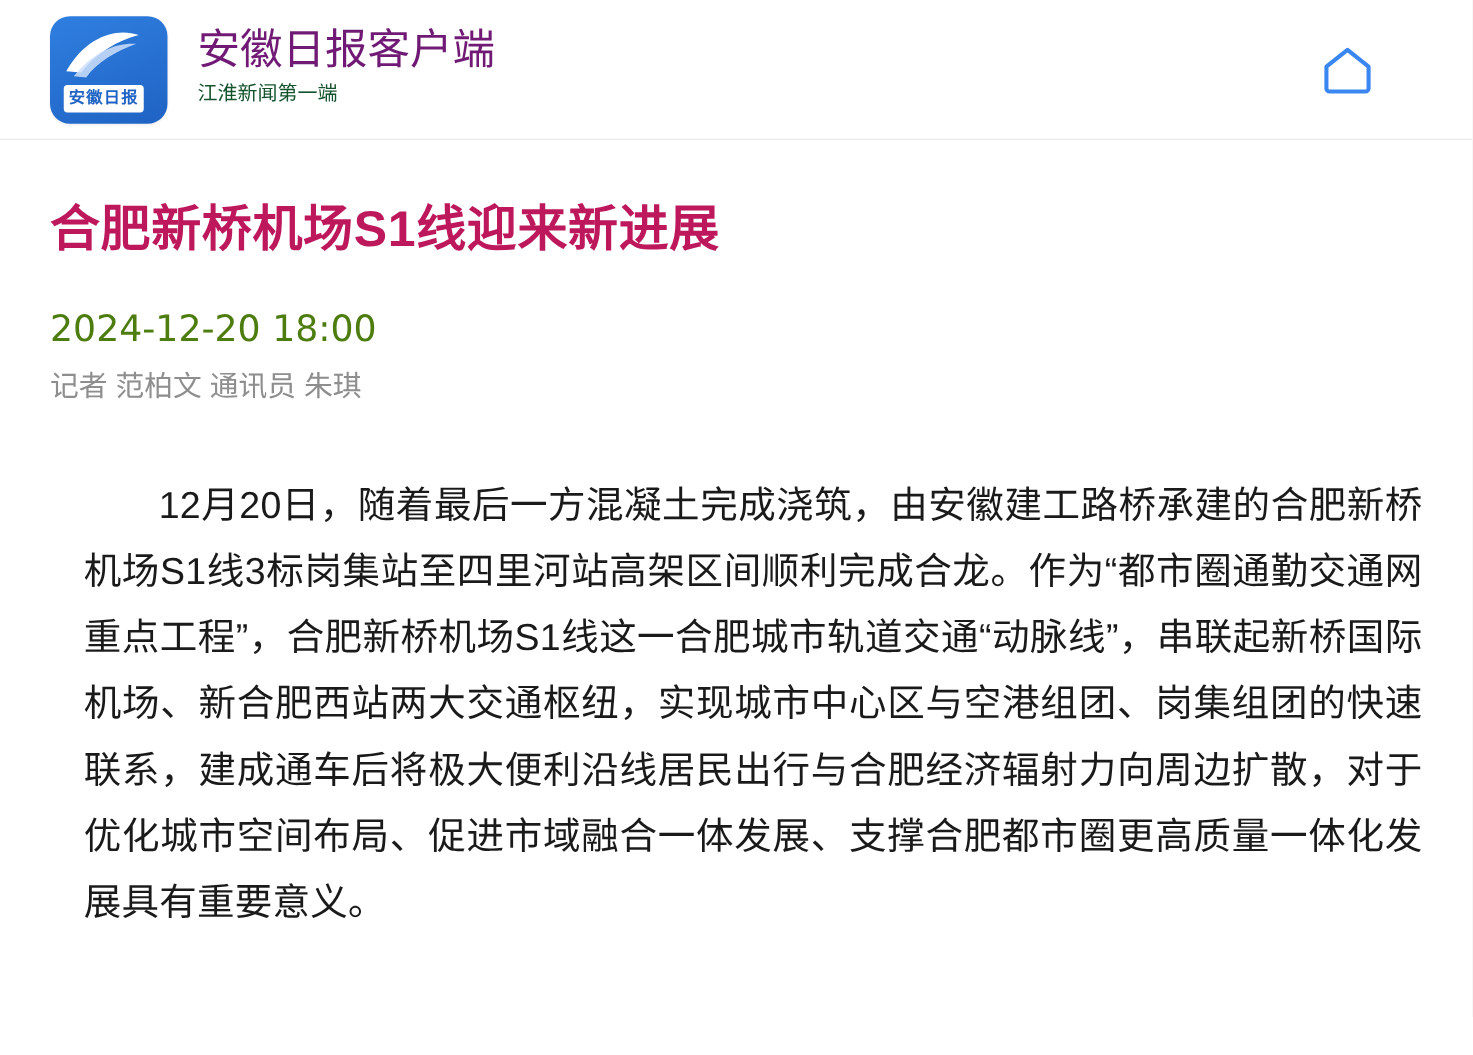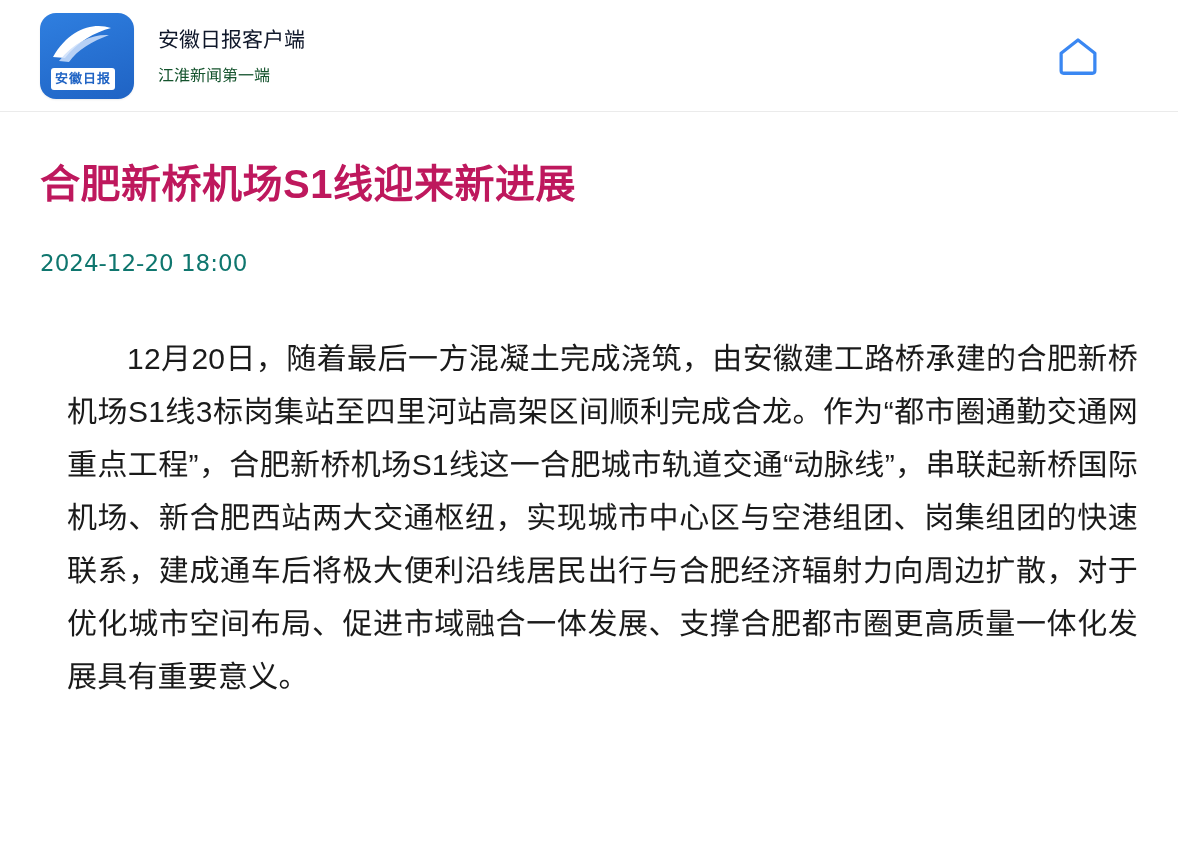--- a/index.html
+++ b/index.html
@@ -71,22 +71,22 @@
   }
   .brand {
     margin-left: 24px;
     display: flex;
     flex-direction: column;
     justify-content: center;
     flex: 1 1 auto;
     min-width: 0;
   }
   .brand-title {
-    font-size: 21px;
-    color: #0f172a;
+    font-size: 34px;
+    color: #701a75;
     font-weight: 500;
     line-height: 38px;
     white-space: nowrap;
   }
   .brand-sub {
     font-size: 16px;
     color: #14532d;
     line-height: 30px;
     margin-top: 2px;
     white-space: nowrap;
@@ -122,22 +122,22 @@
   }
   .headline {
     font-size: 40px;
     font-weight: bold;
     color: #be185d;
     line-height: 56px;
     letter-spacing: 0.5px;
     margin: 0 0 34px 0;
   }
   .meta-date {
-    font-size: 23px;
-    color: #0f766e;
+    font-size: 29px;
+    color: #4d7c0f;
     line-height: 34px;
     margin-bottom: 12px;
     font-family: "DejaVu Sans", sans-serif;
   }
   .meta-author {
     font-size: 23px;
     color: #8e8e8e;
     line-height: 34px;
   }
   .body-text {
@@ -175,16 +175,17 @@
       <svg width="46" height="46" viewBox="0 0 24 24" fill="none" stroke="#3a87f2" stroke-width="1.7" stroke-linecap="round" stroke-linejoin="round">
         <path d="M3.2 10.6 12 3.6l8.8 7v9.1a1.3 1.3 0 0 1-1.3 1.3H4.5a1.3 1.3 0 0 1-1.3-1.3z"></path>
       </svg>
     </div>
 
   </div>
 
   <div class="article">
     <h1 class="headline">合肥新桥机场S1线迎来新进展</h1>
     <div class="meta-date">2024-12-20 18:00</div>
+    <div class="meta-author">记者 范柏文 通讯员 朱琪</div>
     <p class="body-text">12月20日，随着最后一方混凝土完成浇筑，由安徽建工路桥承建的合肥新桥机场S1线3标岗集站至四里河站高架区间顺利完成合龙。作为“都市圈通勤交通网重点工程”，合肥新桥机场S1线这一合肥城市轨道交通“动脉线”，串联起新桥国际机场、新合肥西站两大交通枢纽，实现城市中心区与空港组团、岗集组团的快速联系，建成通车后将极大便利沿线居民出行与合肥经济辐射力向周边扩散，对于优化城市空间布局、促进市域融合一体发展、支撑合肥都市圈更高质量一体化发展具有重要意义。</p>
   </div>
 
 </div>
 
 </body></html>

